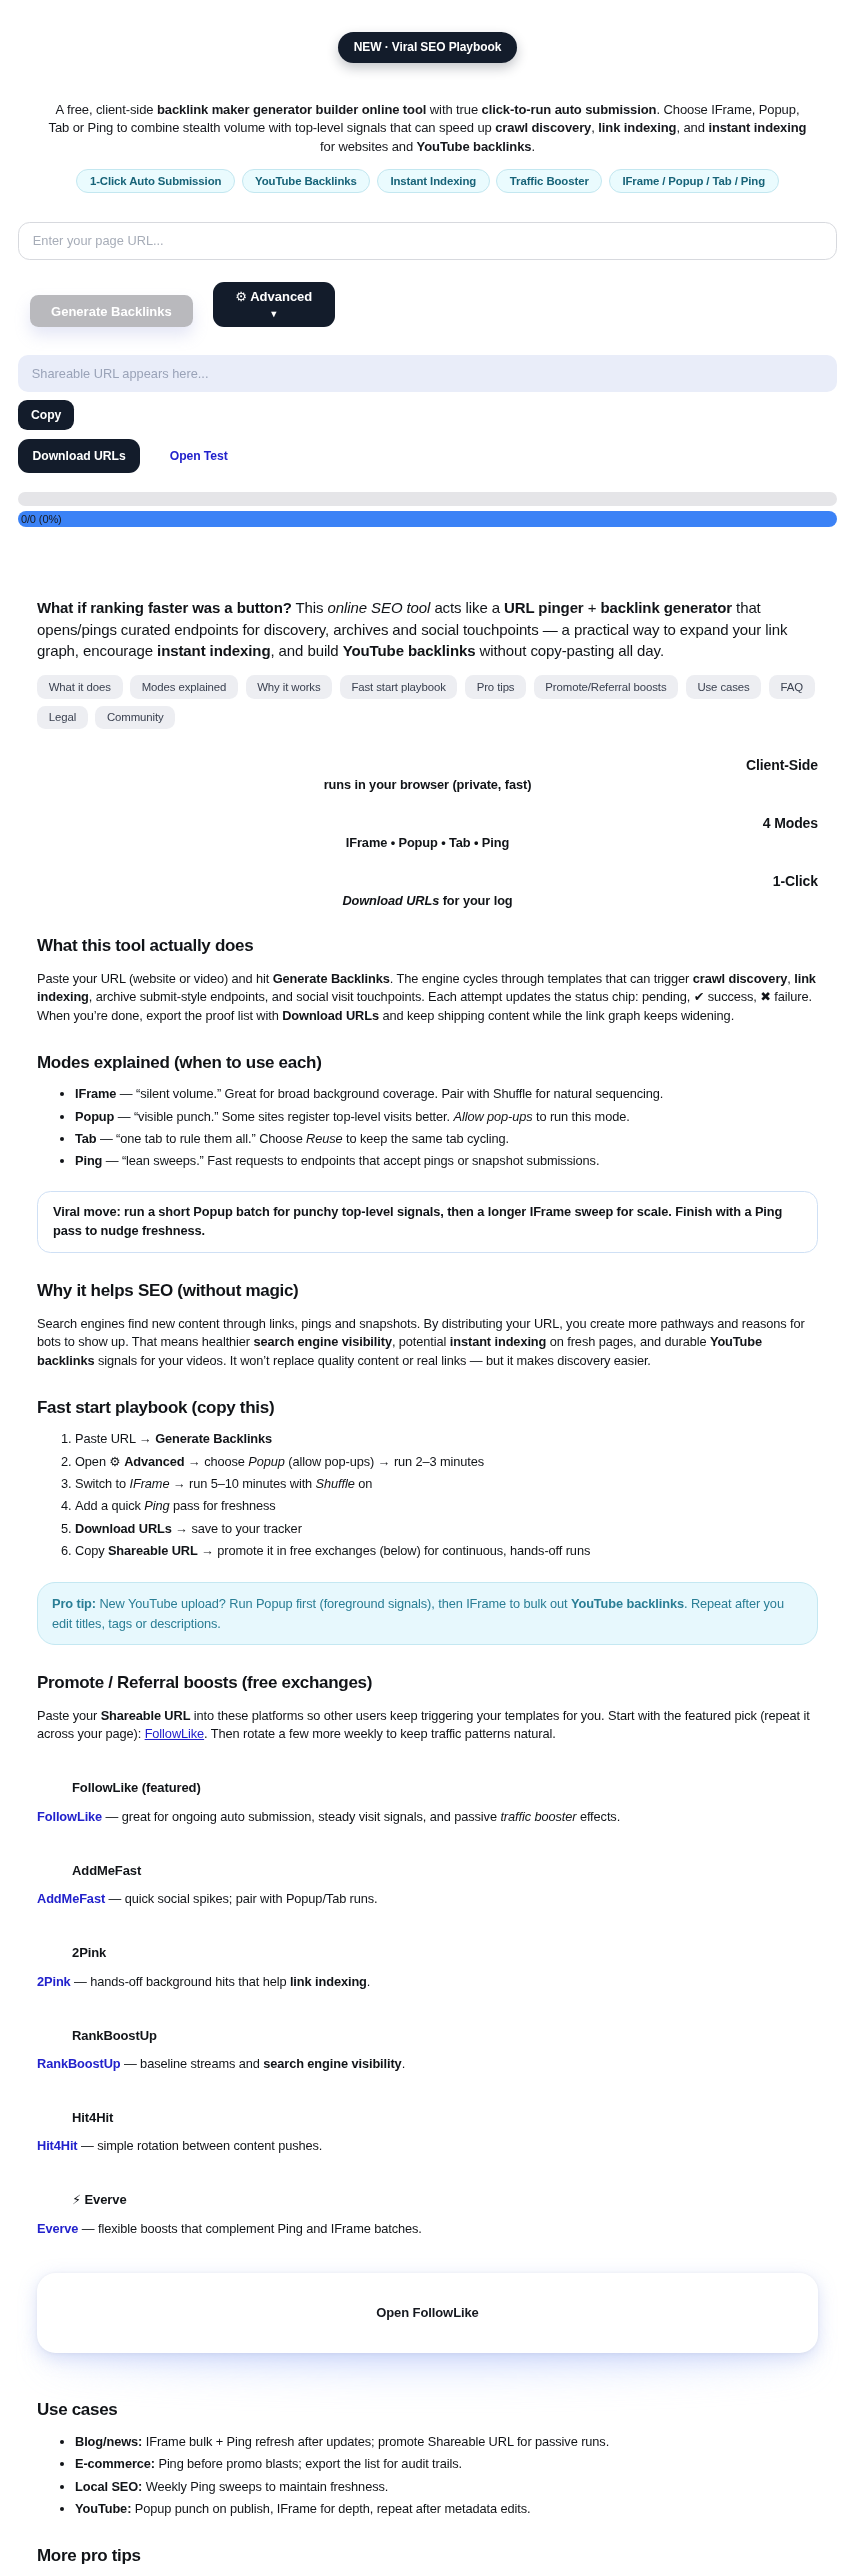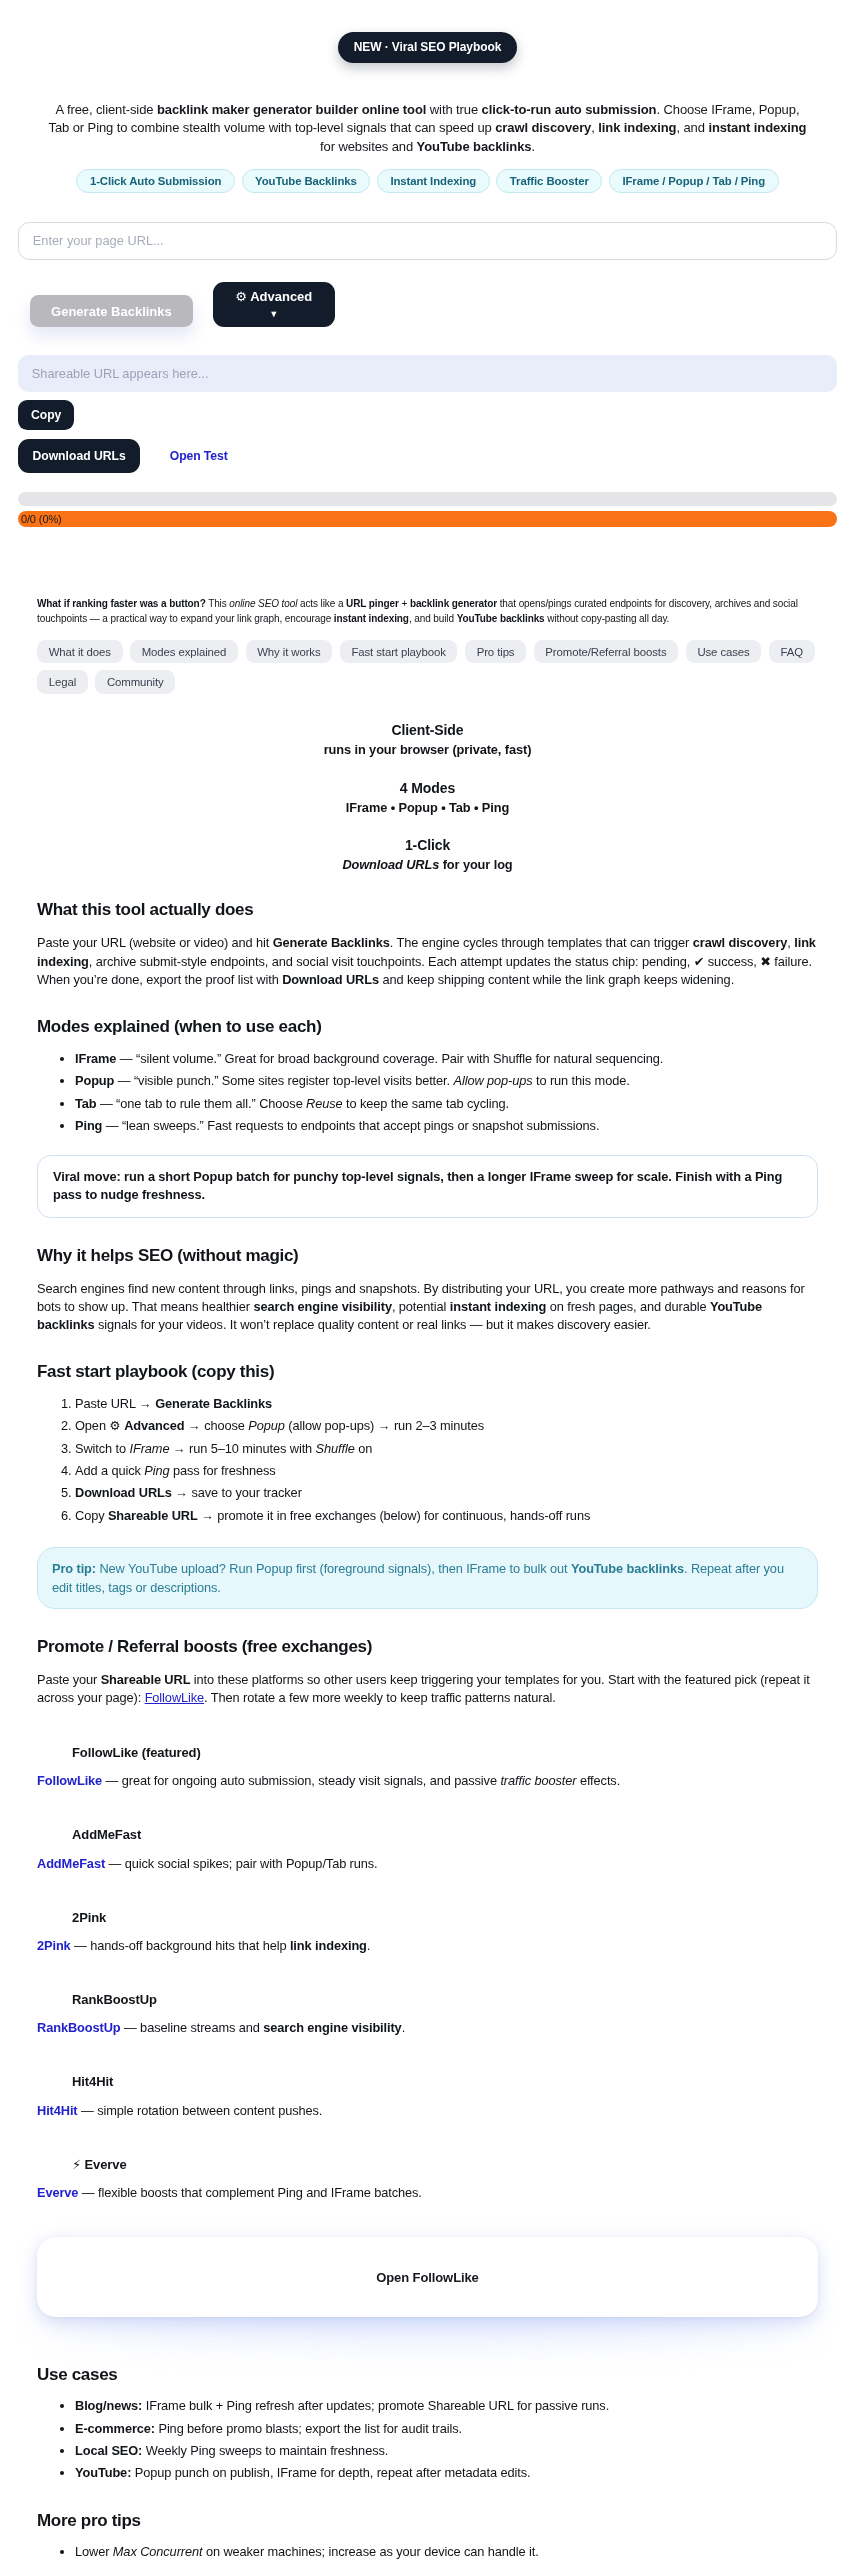--- a/index.html
+++ b/index.html
@@ -72,35 +72,35 @@
   .btn-dark-sm{
     background:var(--accent-dark);color:#fff;border:none;border-radius:9.2px;
     font:inherit;font-weight:700;font-size:12.2px;padding:8.4px 12.5px;cursor:pointer;
   }
   .copy-row{margin-top:7.5px;}
   .dl-row{margin-top:8.4px;display:flex;align-items:center;gap:30px;}
   .btn-download{padding:10px 14px;border-radius:11px;}
   .open-test{color:var(--link-blue);font-weight:700;font-size:12.2px;text-decoration:none;cursor:pointer;}
   .progress-track{height:14px;background:#e5e5e8;border-radius:834px;margin-top:19px;}
   .progress-labelbar{
-    height:16px;background:#f97316;border-radius:834px;margin-top:5.8px;
+    height:16px;background:#3b82f6;border-radius:834px;margin-top:5.8px;
     display:flex;align-items:center;font-size:11px;color:#17191d;padding-left:2.5px;
   }
   .results-spacer{height:70px;}
 
   
   .wrap{padding:0 37px;}
-  .lead-intro{line-height:1.42;font-size:10px;}
+  .lead-intro{line-height:1.42;font-size:15px;}
   .nav-chips{margin-top:14px;display:flex;flex-wrap:wrap;gap:6.7px 7.5px;}
   .chip-gray{
     background:#edeef2;color:#3a4150;font-size:11.4px;
     padding:5.8px 11.7px;border-radius:8.4px;white-space:nowrap;cursor:pointer;
   }
   .stats{margin-top:28px;display:flex;flex-direction:column;gap:22.6px;text-align:center;}
-  .stat-title{font-weight:700;font-size:14px;}
+  .stat-title{font-weight:700;font-size:14px;text-align:right;}
   .stat-sub{font-weight:700;font-size:12.8px;margin-top:4.2px;}
   h2{font-size:17px;font-weight:700;margin:28px 0 0;letter-spacing:-0.3px;}
   .sec-p{margin-top:14px;line-height:1.43;}
   ul.sec-list,ol.sec-list{margin-top:12.5px;padding-left:38px;line-height:1.42;}
   .sec-list li{margin-bottom:4.2px;}
   .callout{
     border:1.3px solid #cfe0f5;border-radius:13.4px;background:#fff;
     padding:11.7px 15px;margin:20px 0 0;font-weight:700;line-height:1.45;
   }
   .protip{

